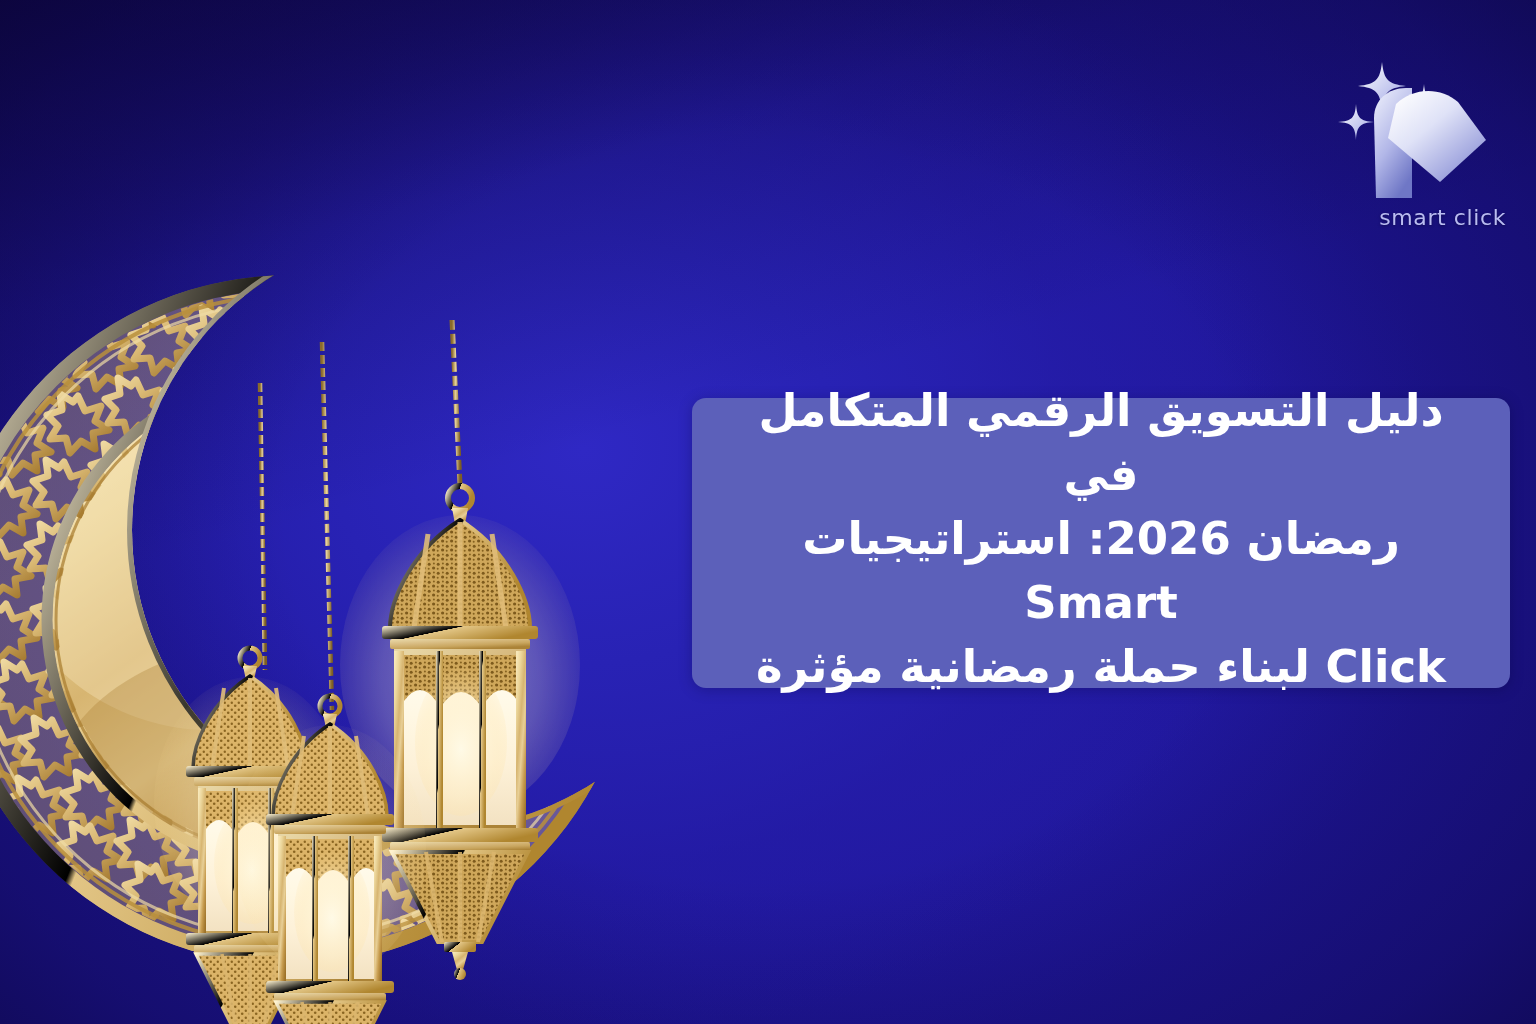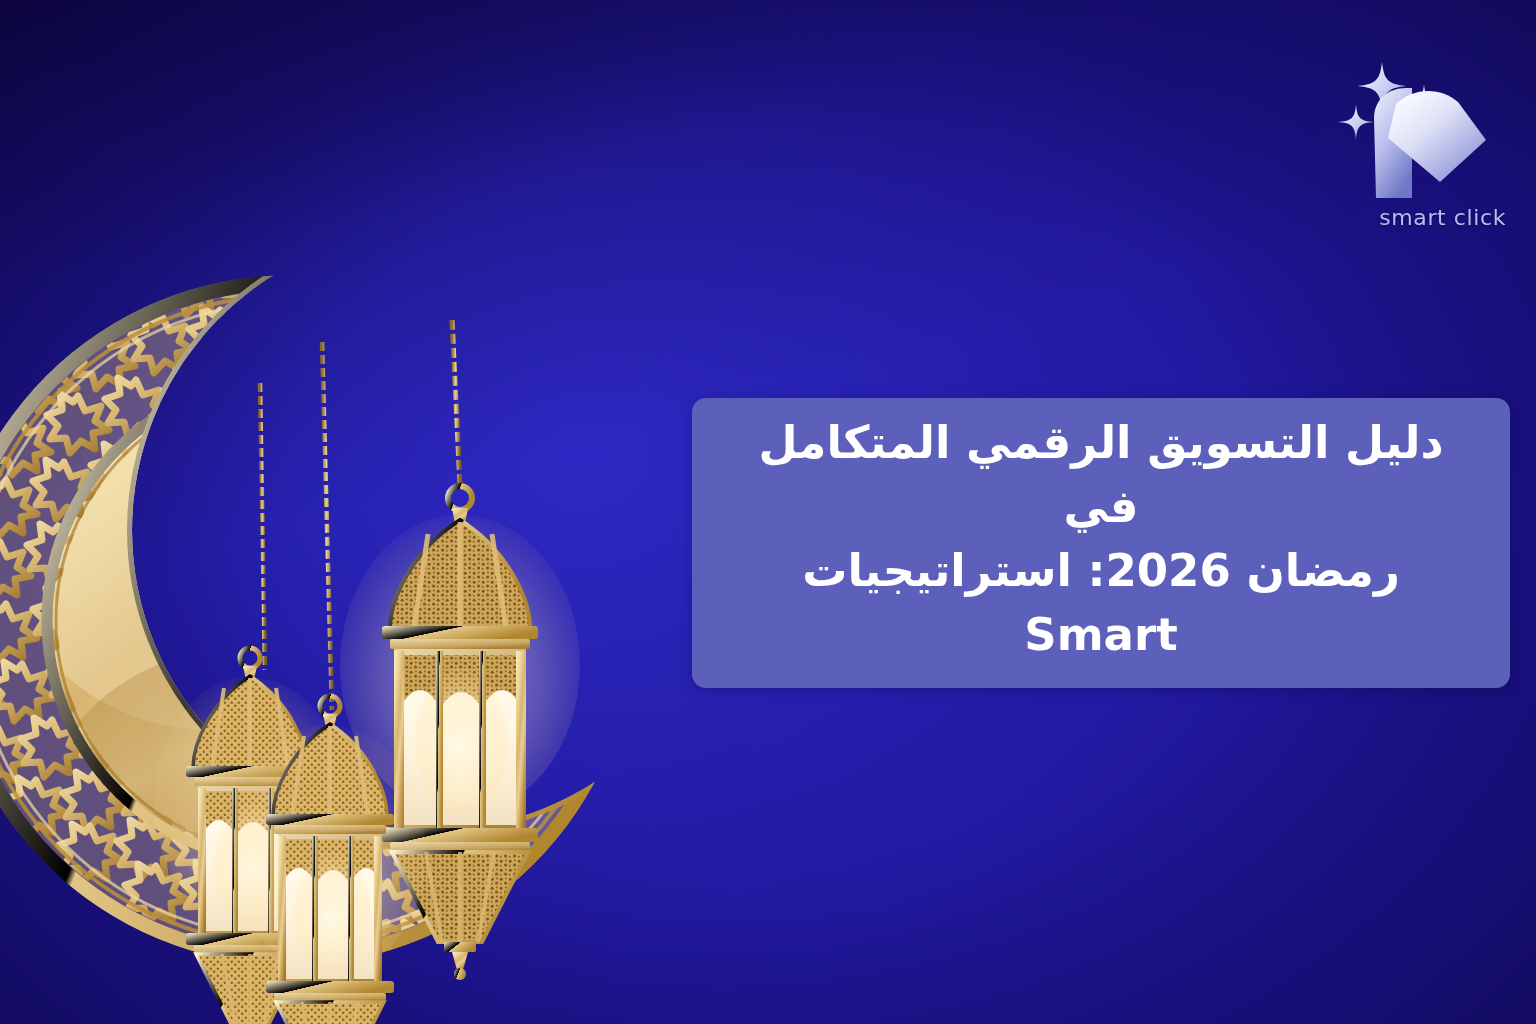--- a/index.html
+++ b/index.html
@@ -600,16 +600,17 @@
         <path d="M60,52 C76,36 104,34 122,50 L150,88 L104,130 L52,86 Z" fill="url(#markG)"></path>
       </g>
     </svg>
     <div class="logo-text">smart click</div>
   </div>
 
   <div class="title-card">
     <div class="title-text">
       <span>دليل التسويق الرقمي المتكامل في</span><br>
       <span>رمضان 2026: استراتيجيات Smart</span><br>
+      <span>Click لبناء حملة رمضانية مؤثرة</span>
     </div>
   </div>
 
 </div>
 
 </body></html>

